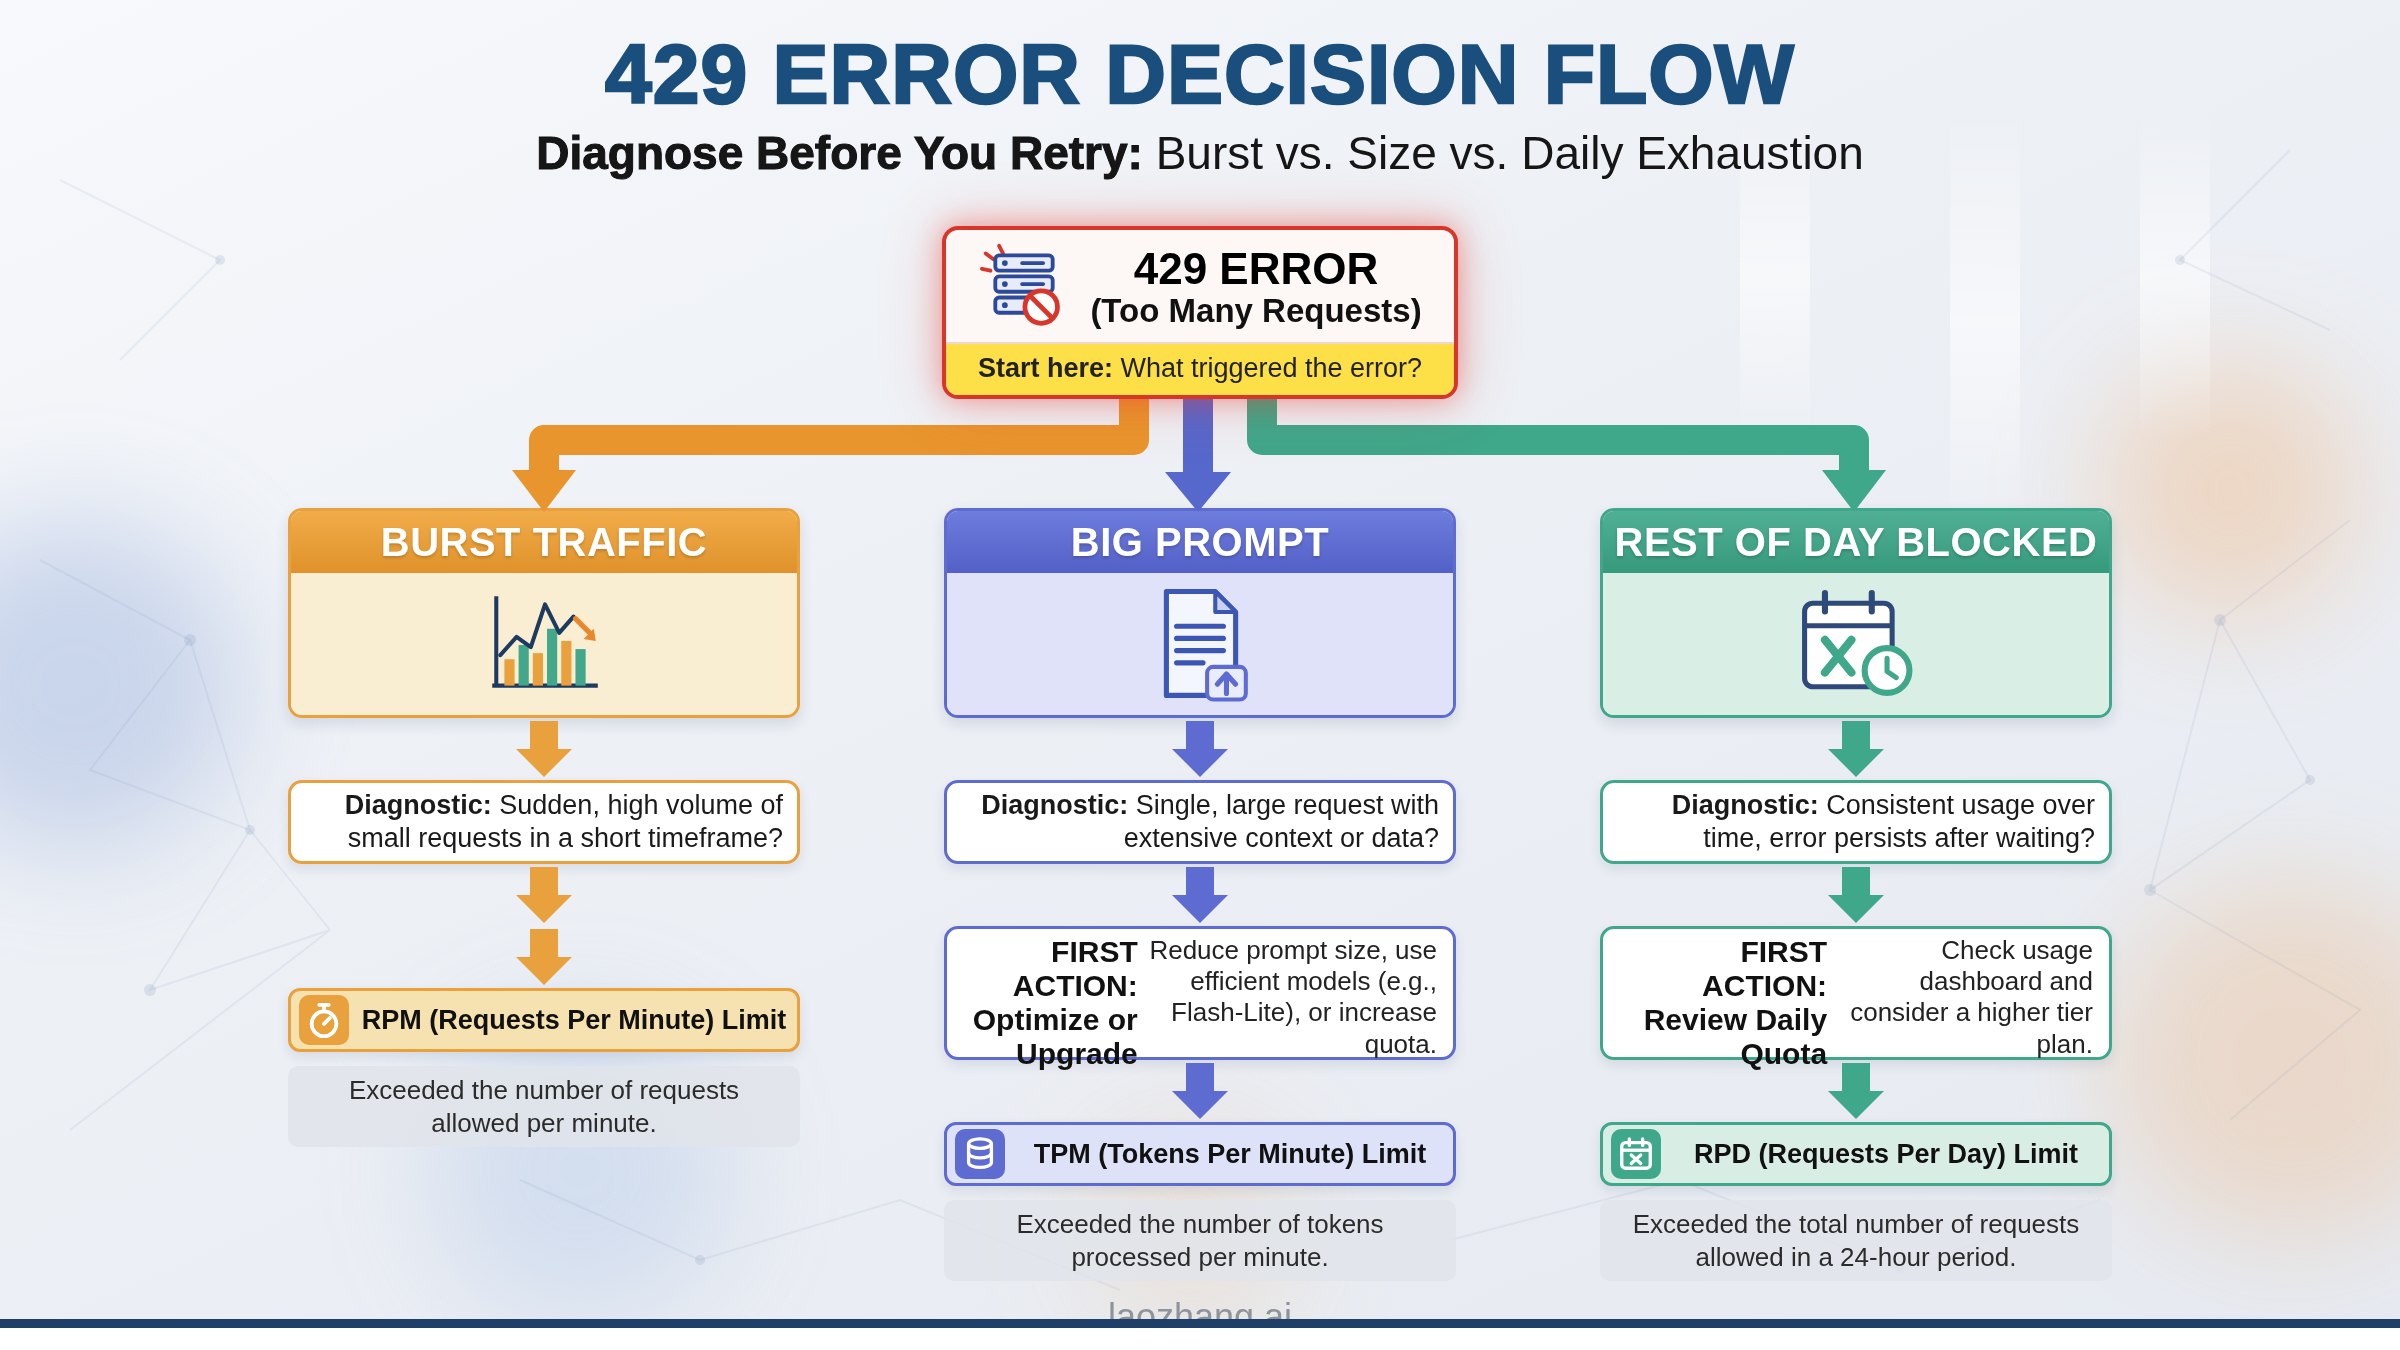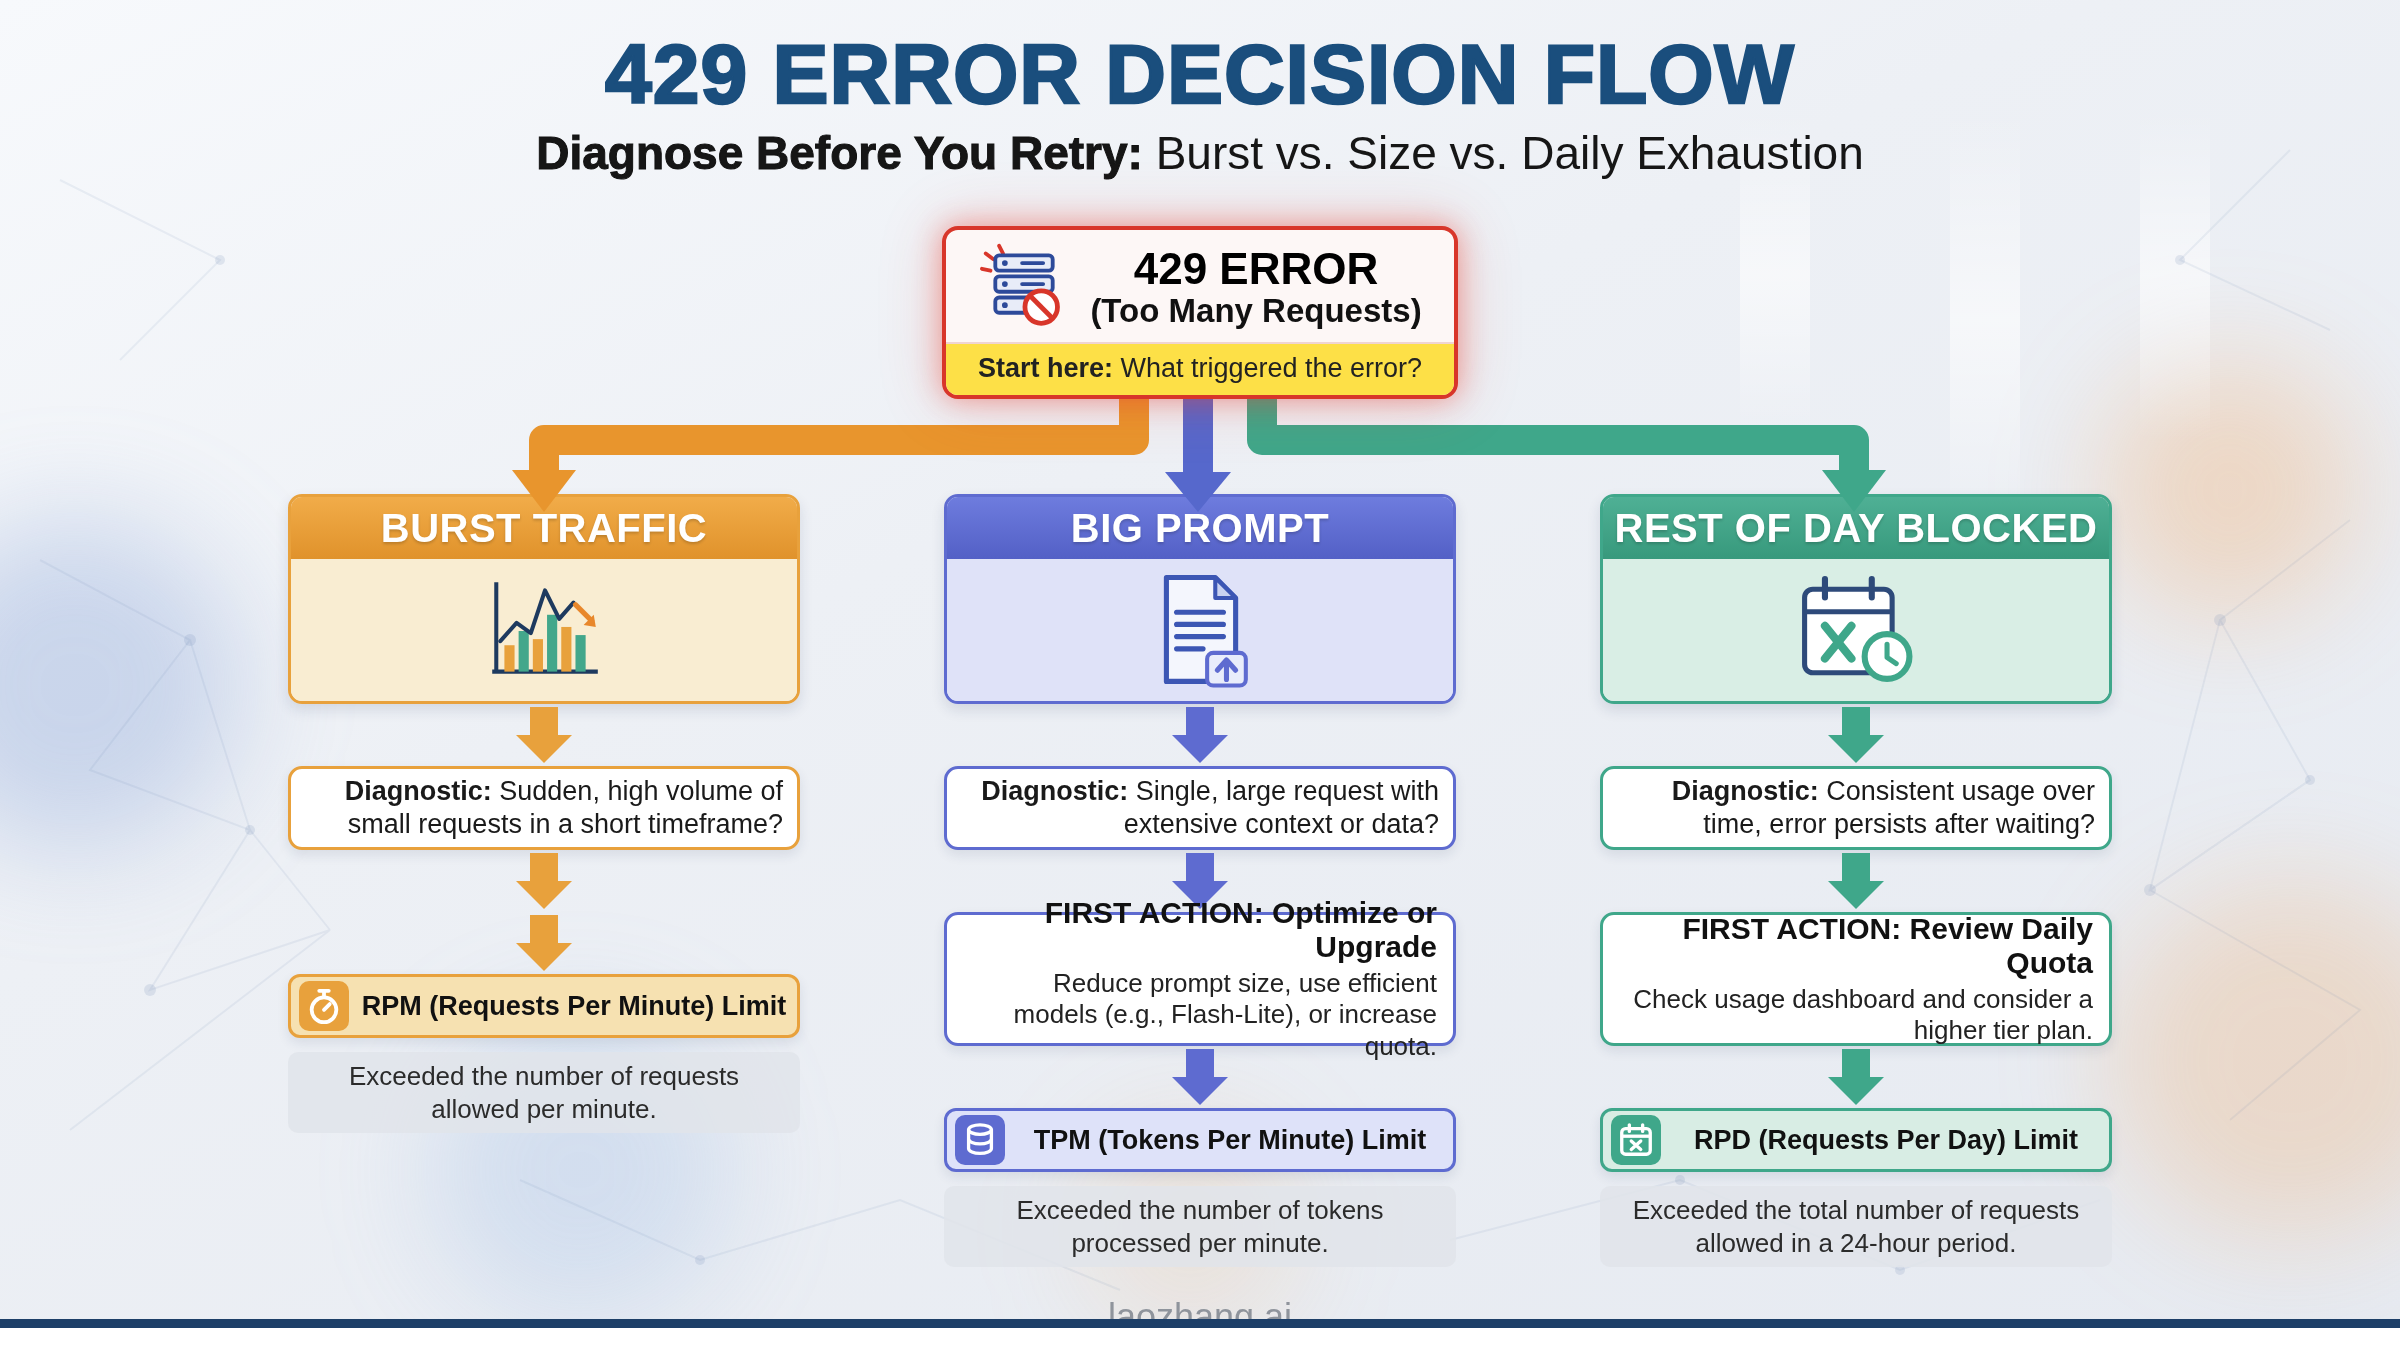--- a/index.html
+++ b/index.html
@@ -39,21 +39,21 @@
   .root-title { font-size:44px; font-weight:800; color:#000000; line-height:1.05; }
   .root-sub { font-size:33px; font-weight:700; color:#111; line-height:1.15; }
   .root-hint { border-top:2px solid #F0D5D1; background:#fde047; border-radius:0 0 12px 12px;
     text-align:center; font-size:27px; color:#222; padding:9px 8px 11px; }
   .root-hint b { font-weight:800; }
 
   
   .branches { position:absolute; z-index:1; left:0; top:370px; }
 
   
-  .columns { position:absolute; left:0; top:494px; width:2400px;
+  .columns { position:absolute; left:0; top:508px; width:2400px;
     display:flex; justify-content:space-between; padding:0 288px; }
   .col { width:512px; display:flex; flex-direction:column; align-items:center;
     --accent:#999; --tint:#eee; --badge:#eee; --grad-top:#bbb; --grad-bottom:#999; }
   .col-orange { --accent:#E8A13C; --tint:#F9EDD2; --badge:#F6E1B1; --grad-top:#F1AC49; --grad-bottom:#E0922B; }
   .col-blue   { --accent:#5E6BD0; --tint:#DFE2F8; --badge:#DEE2F9; --grad-top:#6E7CDE; --grad-bottom:#5360C6; }
   .col-teal   { --accent:#3FA78A; --tint:#D9EEE5; --badge:#D8EDE4; --grad-top:#4FB095; --grad-bottom:#37997C; }
 
   .head { width:100%; border:3px solid var(--accent); border-radius:14px; overflow:hidden;
     box-shadow:0 6px 14px rgba(25,45,85,.12); }
   .head-title { height:62px; display:flex; align-items:center; justify-content:center;
@@ -65,21 +65,21 @@
   .v-arrow { height:62px; display:flex; flex-direction:column; align-items:center; padding:3px 0; }
   .v-arrow .stem { width:28px; flex:1; background:var(--accent); }
   .v-arrow .tri { width:0; height:0; border-left:28px solid transparent;
     border-right:28px solid transparent; border-top:28px solid var(--accent); }
 
   .box { width:100%; background:#fff; border:3px solid var(--accent); border-radius:14px;
     text-align:right; box-shadow:0 5px 12px rgba(25,45,85,.10); }
   .diag { height:84px; display:flex; align-items:center; justify-content:center;
     font-size:27px; color:#1a1a1a; line-height:1.22; padding:6px 14px; }
   .diag b { font-weight:800; }
-  .action { height:134px; display:flex; flex-direction:column; justify-content:center; padding:6px 16px; }
+  .action { height:134px; display:flex; flex-direction:row; justify-content:center; padding:6px 16px; }
   .action-title { font-size:30px; font-weight:800; color:#111; margin-bottom:4px; }
   .action-text { font-size:26px; color:#222; line-height:1.2; }
 
   .limit { width:100%; height:64px; display:flex; align-items:center; gap:10px;
     background:var(--badge); border:3px solid var(--accent); border-radius:12px;
     padding:4px 8px; box-shadow:0 5px 12px rgba(25,45,85,.10);justify-content:flex-end; }
   .limit-icon { width:50px; height:50px; flex:0 0 50px; border-radius:10px; background:var(--accent);
     display:flex; align-items:center; justify-content:center; }
   .limit-label { flex:1; text-align:center; font-size:27px; font-weight:800; color:#111; }
 

